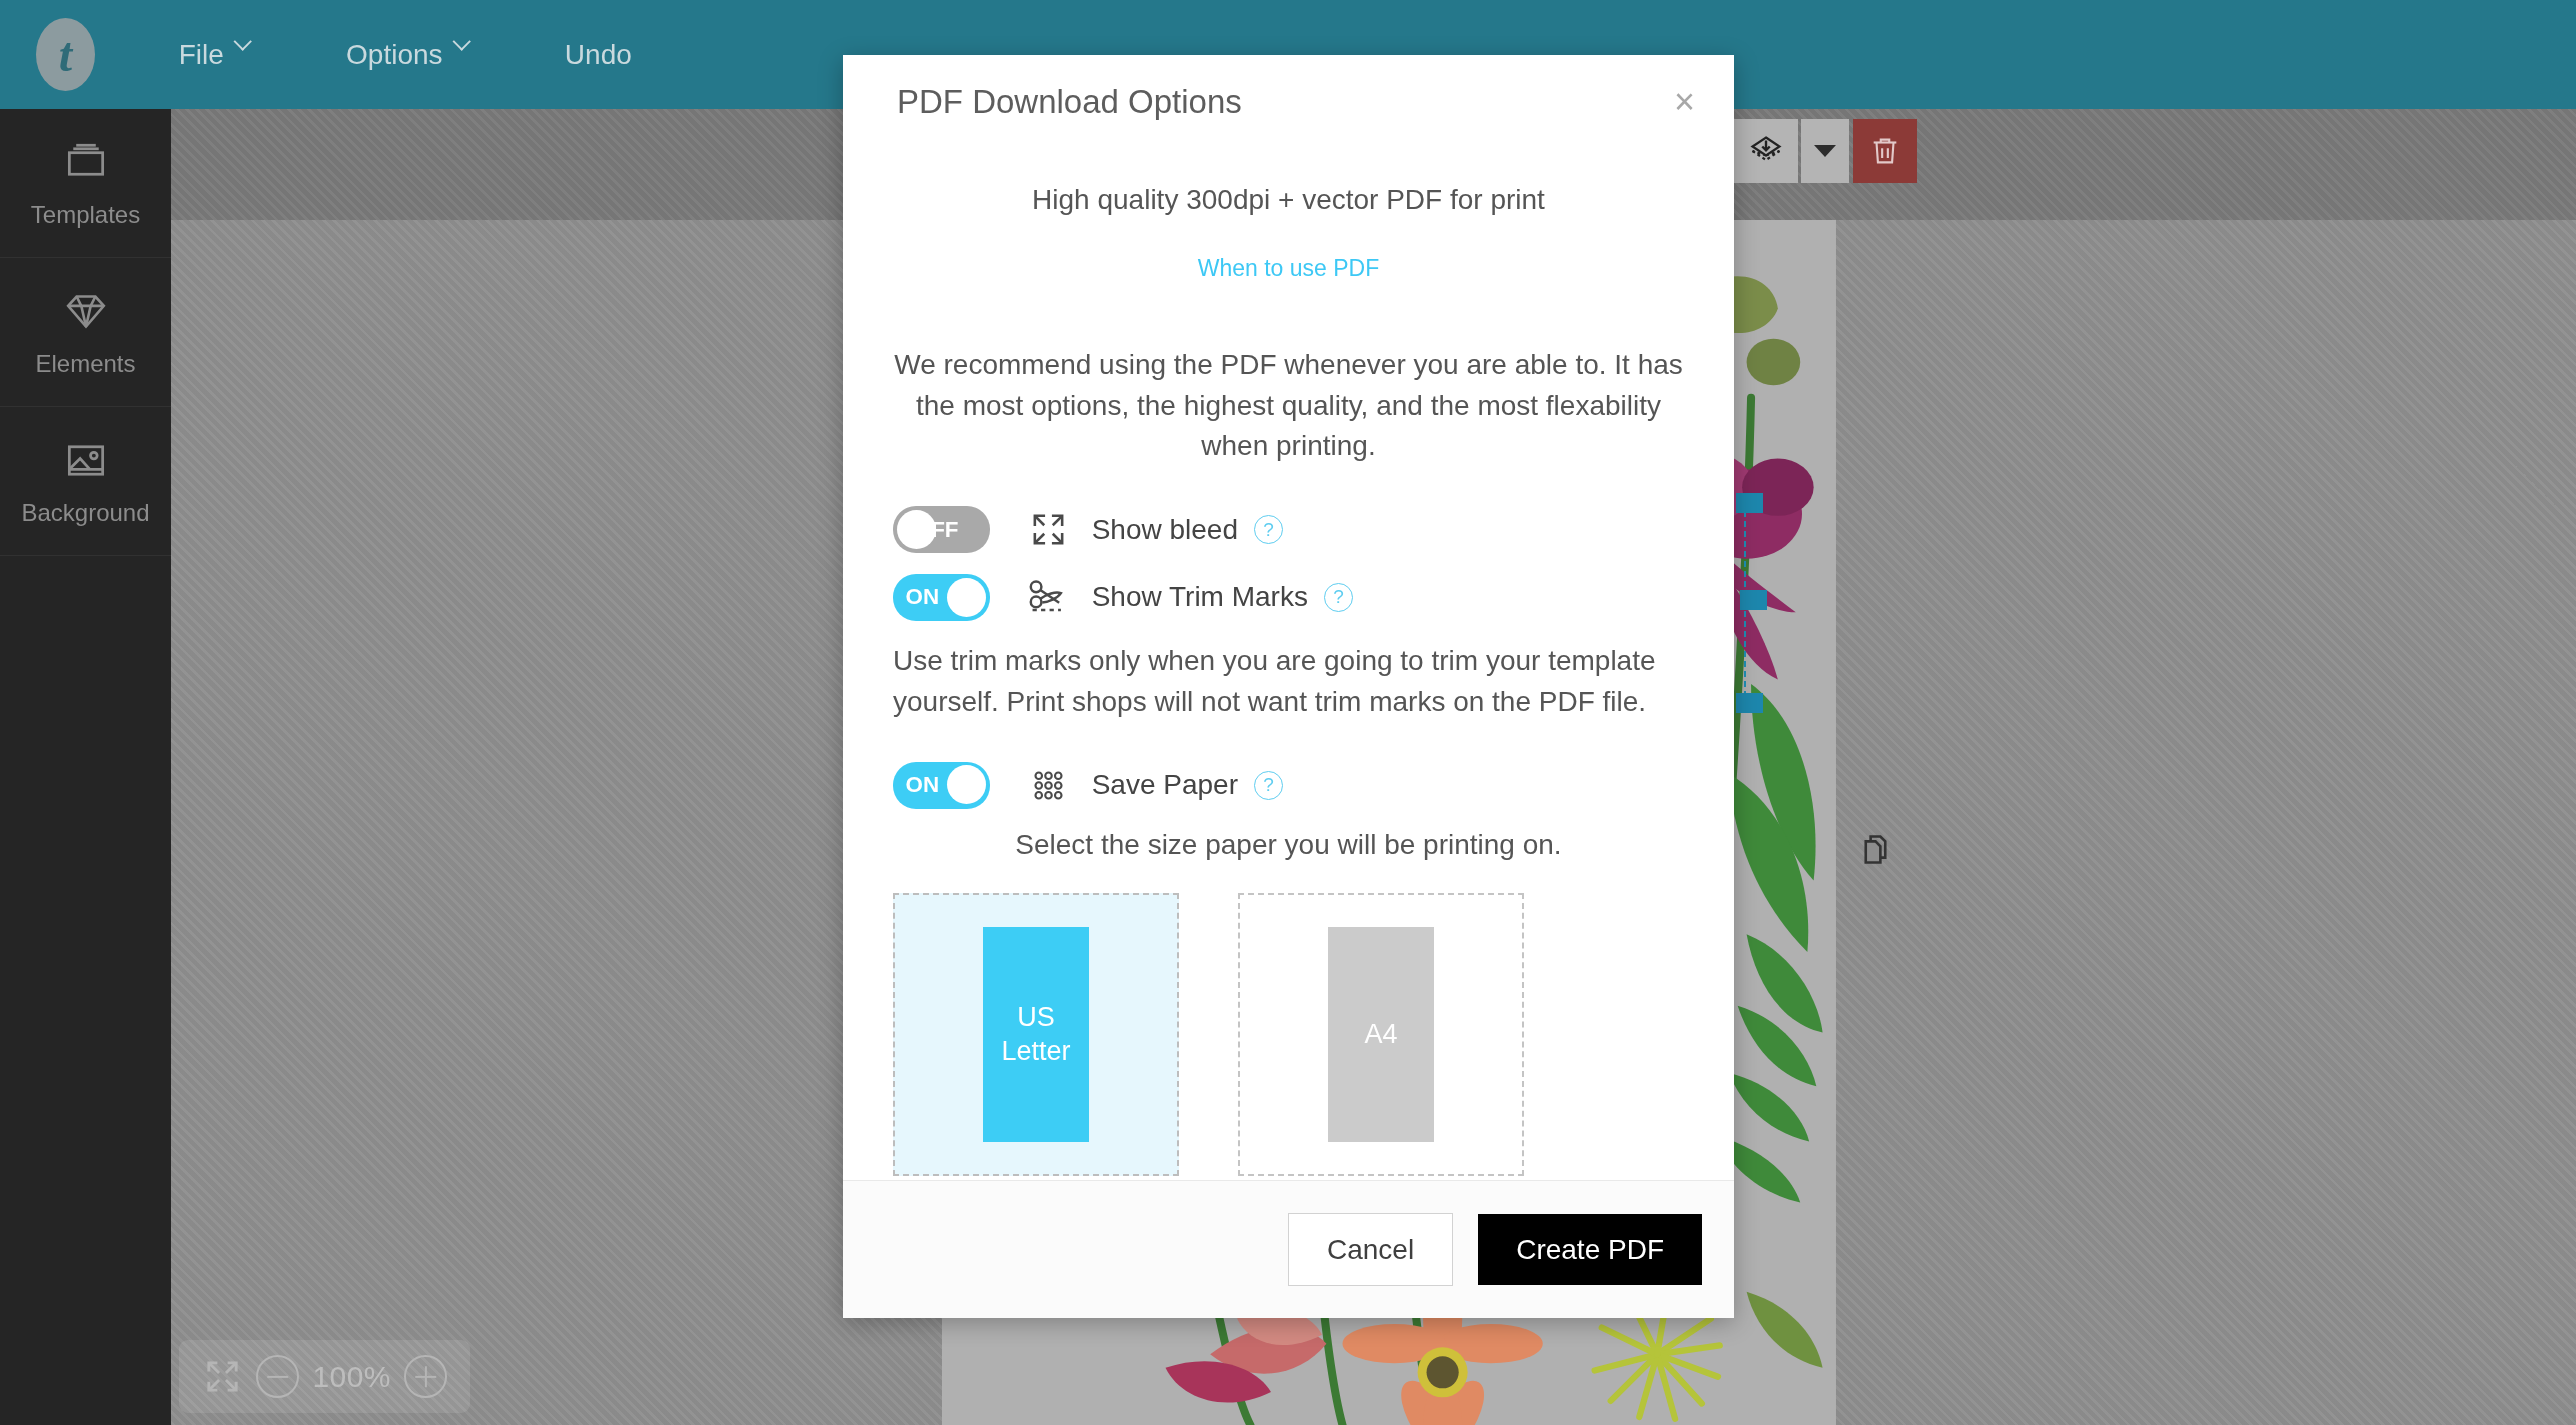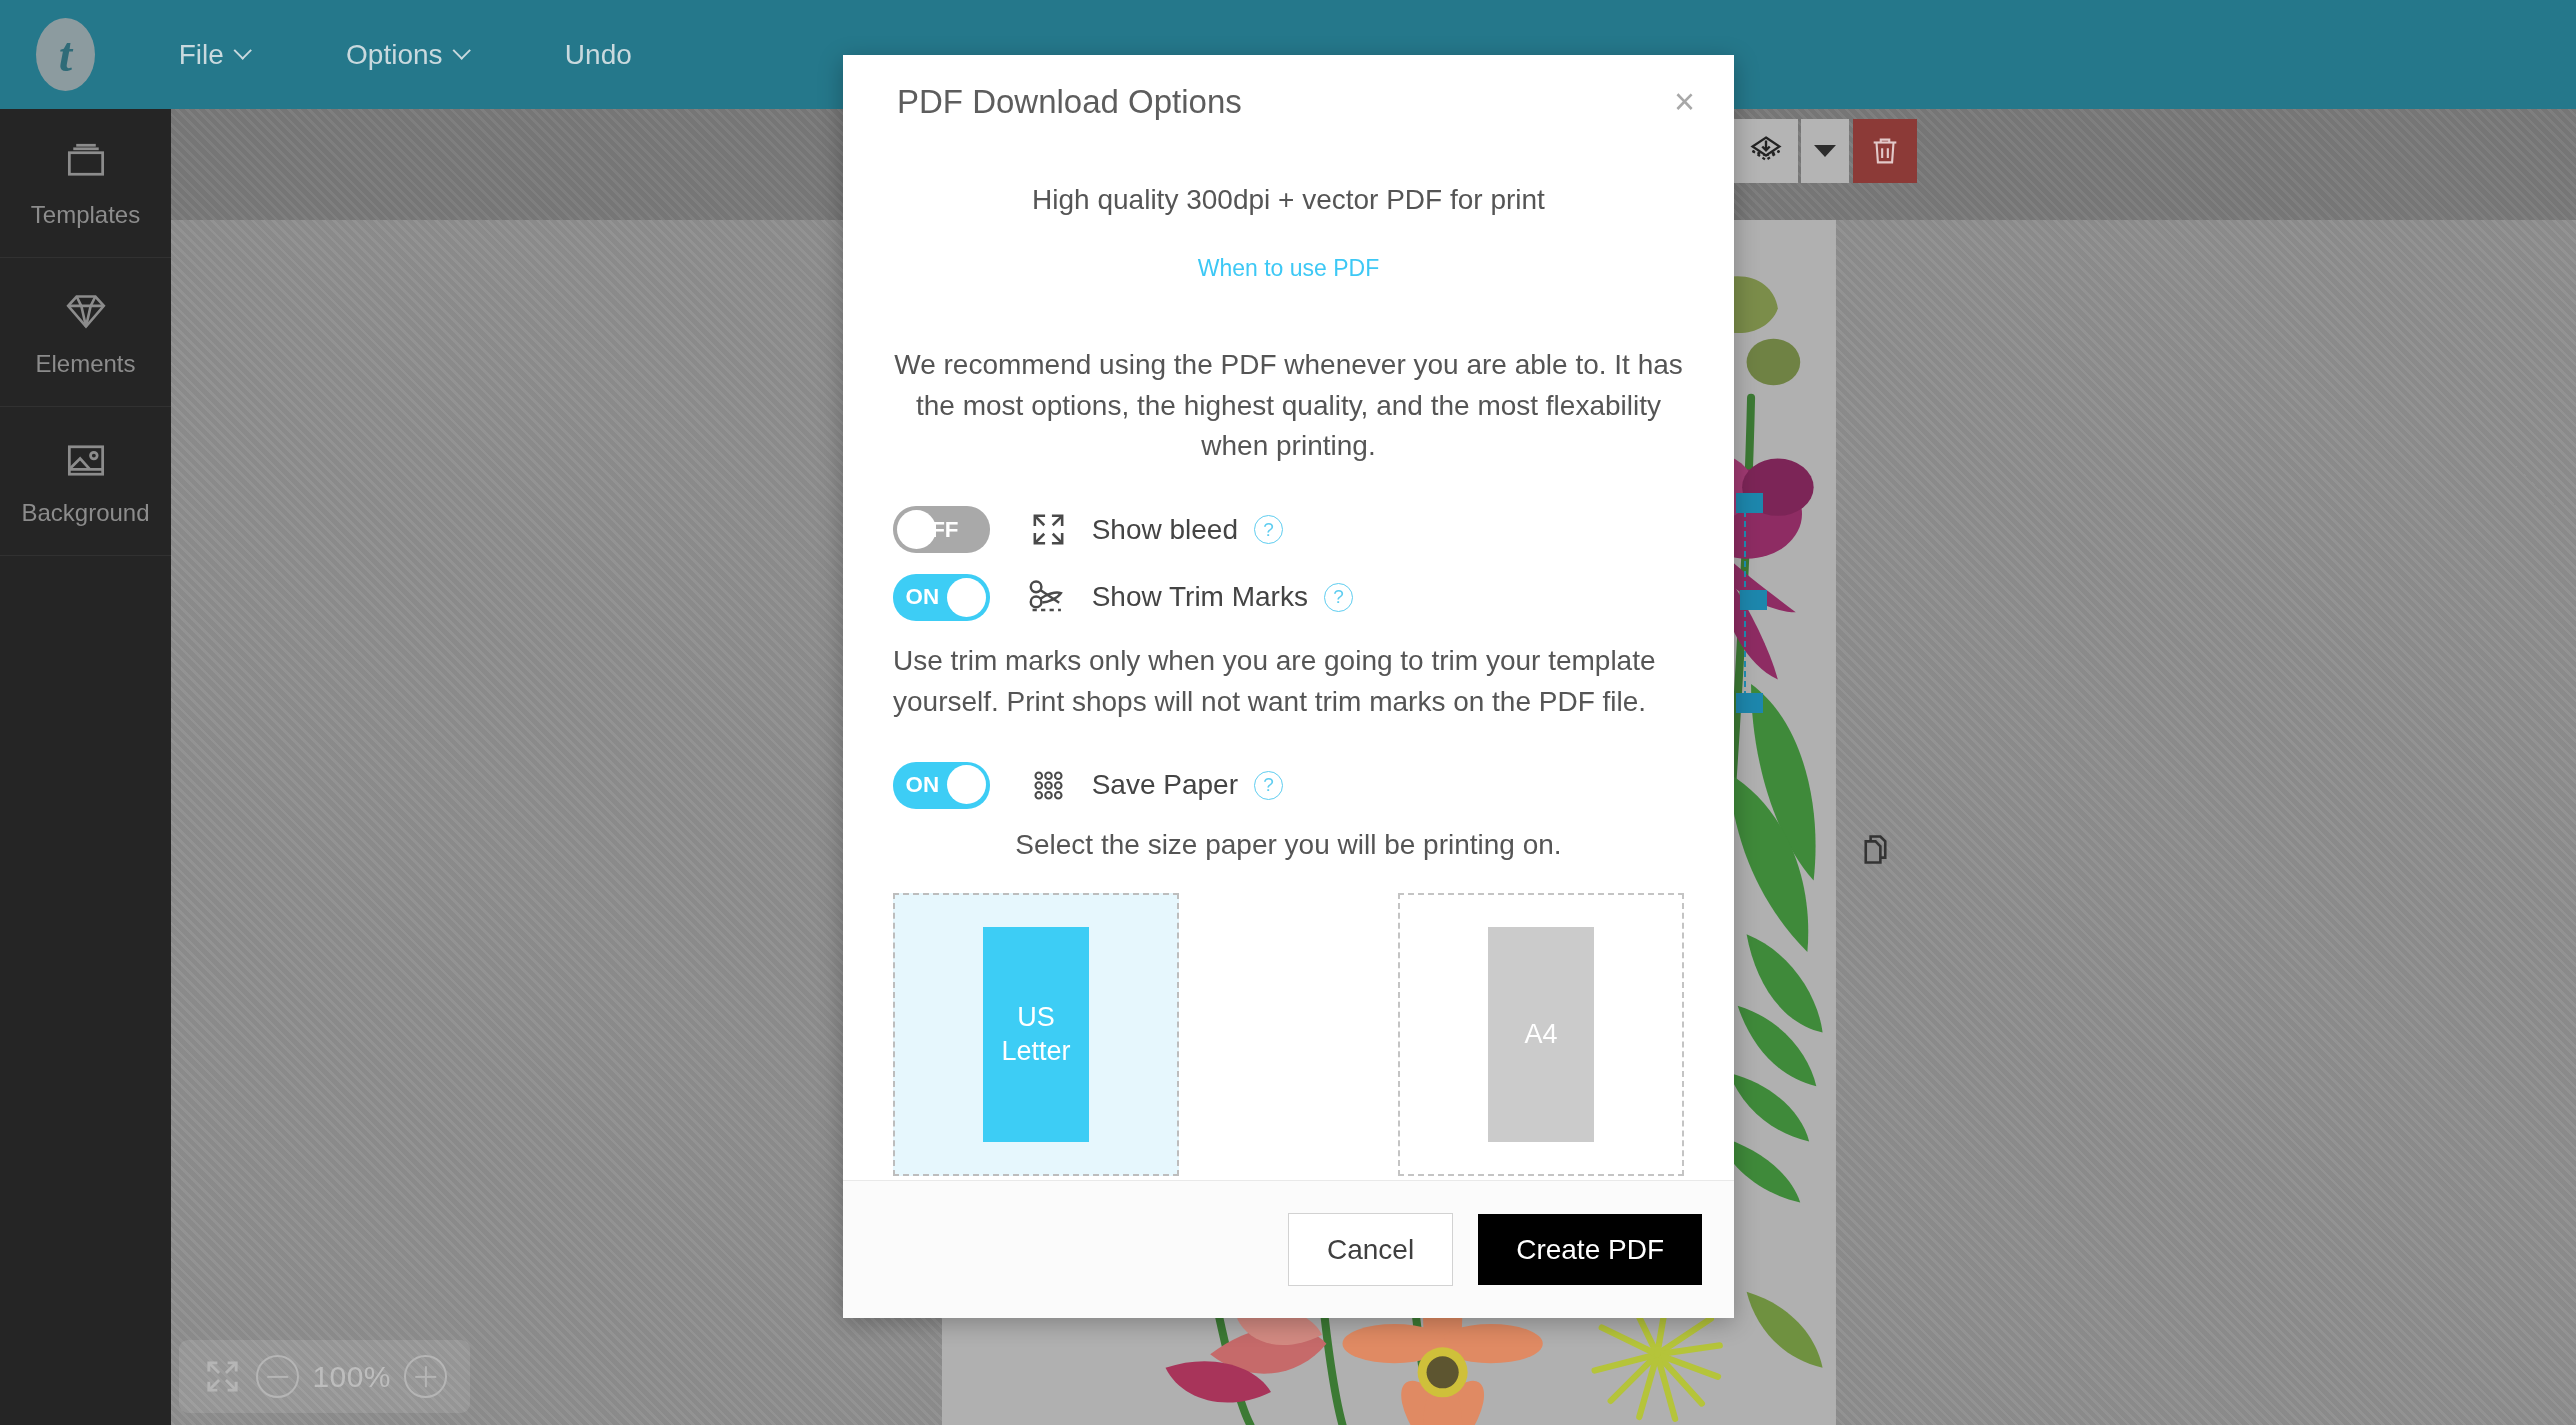--- a/index.html
+++ b/index.html
@@ -101,21 +101,21 @@
     display: flex; align-items: center; justify-content: center;
     font-family: "Liberation Serif", serif; font-style: italic;
     font-size: 48px; font-weight: bold;
   }
   .nav-left { display: flex; align-items: center; margin-left: 64px; gap: 57px; }
   .nav-right {
     margin-left: auto; display: flex; align-items: center; gap: 0;
     padding-right: 36px;
   }
   .nav-item {
-    color: #c9d9de; font-size: 28px; display: flex; align-items: center;
+    color: #c9d9de; font-size: 28px; display: flex; align-items: flex-start;
     gap: 12.5px; padding: 12.5px 19.7px; white-space: nowrap;
   }
   .nav-item.active { background: #3a8496; color: #d6e4e8; }
   .nav-right .nav-item { margin-left: 39px; }
   .chev {
     display: inline-block; width: 13.4px; height: 13.4px;
     border-right: 2.7px solid #c9d9de; border-bottom: 2.7px solid #c9d9de;
     transform: rotate(45deg) translate(-2.7px,-2.7px);
   }
   .avatar {
@@ -193,21 +193,21 @@
 
   .opt-icon { width: 48px; height: 48px; margin-left: 34px; flex: 0 0 auto;
               display: flex; align-items: center; justify-content: center; }
   .opt-label { font-size: 28px; color: #444; margin-left: 19.7px; white-space: nowrap; }
   .help-dot {
     width: 29px; height: 29px; border-radius: 50%; border: 1.8px solid #5ecdf0;
     color: #5ecdf0; font-size: 19px; display: flex; align-items: center;
     justify-content: center; margin-left: 16px; flex: 0 0 auto;
   }
 
-  .paper-row { display: flex; justify-content: space-between; gap: 59px; margin-top: 32px; }
+  .paper-row { display: flex; justify-content: flex-start; gap: 59px; margin-top: 32px; }
   .paper-card {
     width: 286px; height: 283px; border: 2.7px dashed #c4c4c4;
     display: flex; align-items: center; justify-content: center;
   }
   .paper-card.selected { background: #e6f7fd; border-color: #bdbdbd; }
   .sheet {
     width: 106px; height: 215px; display: flex; align-items: center;
     justify-content: center; color: #ffffff; font-size: 27px;
     line-height: 1.25; text-align: center;
   }

